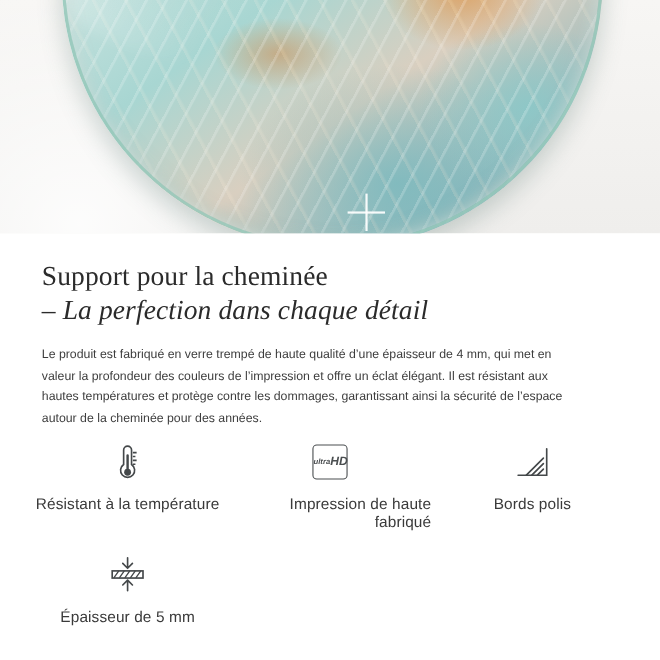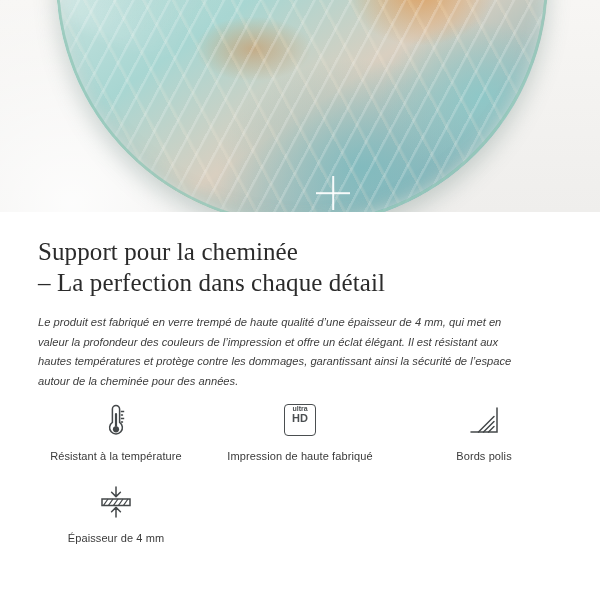--- a/index.html
+++ b/index.html
@@ -118,28 +118,27 @@
   }
   h1.title {
     margin: 24px 0 0 0;
     font-family: "Liberation Serif", serif;
     font-weight: 400;
     font-size: 25px;
     line-height: 31px;
     color: #2b2b2b;
     letter-spacing: 0.1px;
   }
-  .title .line2 { display: block; }
+  .title .line2 { display: block; font-style: italic; }
   p.body {
     margin: 15px 0 0 0;
     font-size: 11.2px;
     line-height: 19.5px;
     color: #3d3d3d;
     max-width: 524px;
-    font-style: italic;
   }
 
   
   .features {
     position: absolute;
     left: 0;
     top: 398px;
     width: 600px;
     display: grid;
     grid-template-columns: repeat(3, 1fr);
@@ -155,35 +154,36 @@
   }
   .feature-icon {
     height: 44px;
     display: flex;
     align-items: center;
     justify-content: center;
     color: #44484a;
   }
   .feature-label {
     margin-top: 8px;
-    font-size: 11px;
+    font-size: 14px;
     color: #3a3a3a;
-    text-align: center;
+    text-align: right;
     letter-spacing: 0.1px;
   }
   .uhd-box {
     width: 30px;
     height: 30px;
     border: 1.6px solid #4a4e50;
     border-radius: 4px;
     display: flex;
-    flex-direction: column;
+    flex-direction: row;
     align-items: center;
     justify-content: flex-start;
     line-height: 1;
+    font-style: italic;
   }
   .uhd-box .u1 { font-size: 7px; font-weight: 700; color: #4a4e50; }
   .uhd-box .u2 { font-size: 11px; font-weight: 700; color: #4a4e50; margin-top: 1px; }
 </style>
 </head>
 <body>
 
 <div class="page">
 
   <div class="hero">
@@ -242,17 +242,17 @@
 
     <div class="feature">
       <div class="feature-icon">
         <svg width="40" height="34" viewBox="0 0 40 34" fill="none" stroke="#44484a" stroke-width="1.5">
           <path d="M20 2v9M15.6 7.2 20 11.6l4.4-4.4" stroke-linecap="round" stroke-linejoin="round"></path>
           <rect x="6" y="14" width="28" height="6.5"></rect>
           <path d="M7.5 20.3 12 14M12.5 20.3 17 14M17.5 20.3 22 14M22.5 20.3 27 14M27.5 20.3 32 14" stroke-width="1.2"></path>
           <path d="M20 32v-9M15.6 26.8 20 22.4l4.4 4.4" stroke-linecap="round" stroke-linejoin="round"></path>
         </svg>
       </div>
-      <div class="feature-label">Épaisseur de 4 mm</div>
+      <div class="feature-label">Épaisseur de 5 mm</div>
     </div>
 
   </div>
 </div>
 
 </body></html>

